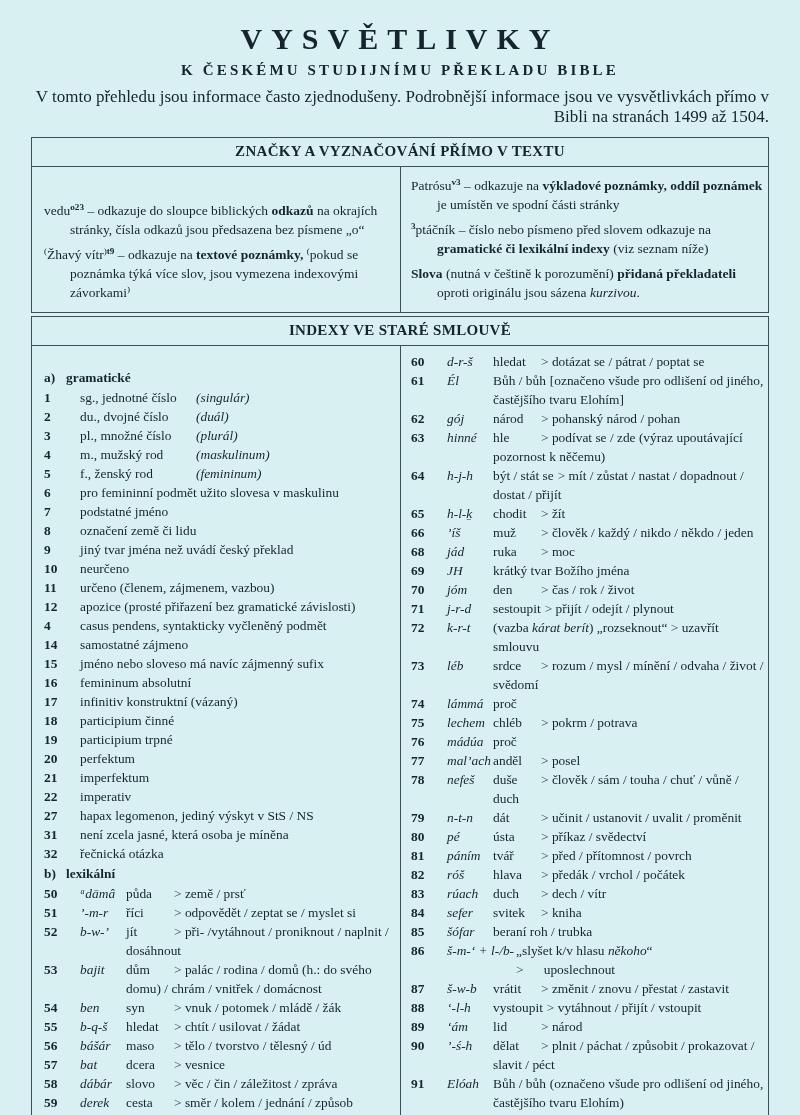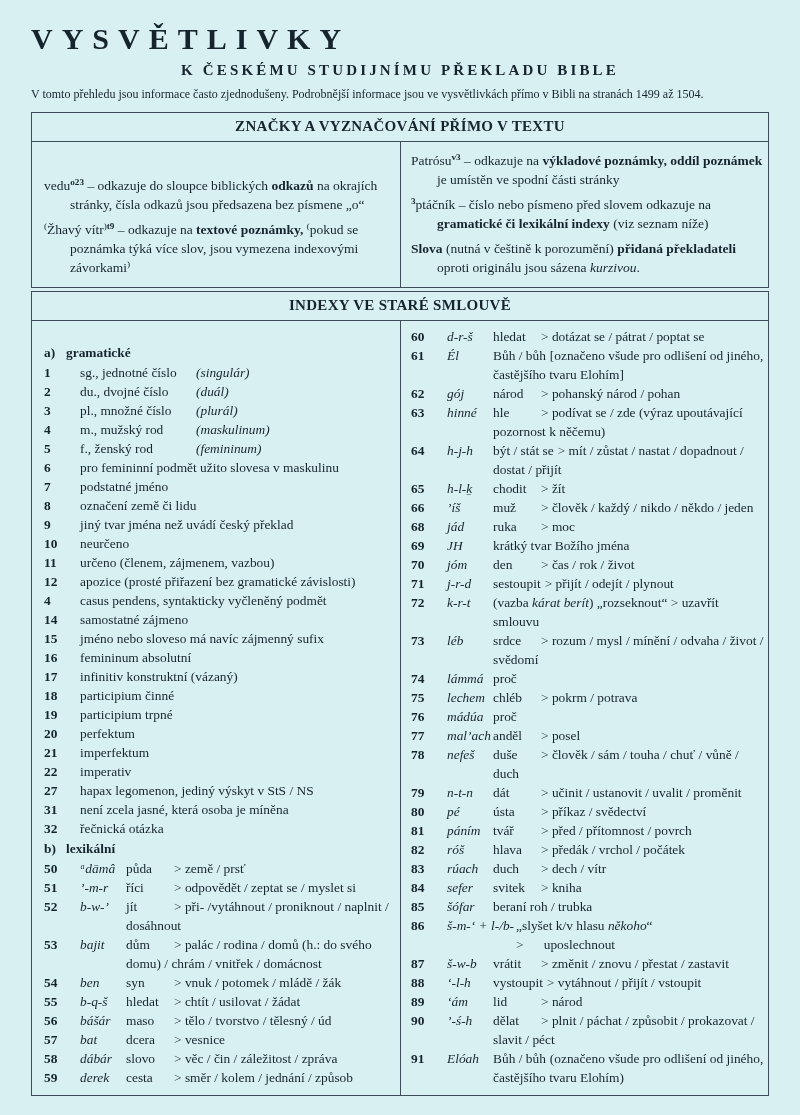--- a/index.html
+++ b/index.html
@@ -1,23 +1,23 @@
 <!DOCTYPE html>
 <html><head>
 <meta charset="utf-8">
 <style>
   html,body{margin:0;padding:0;background:#d8f0f1;}
   body{width:800px;height:1115px;box-sizing:border-box;
        font-family:"Liberation Serif","DejaVu Serif",serif;color:#16242e;}
   .page{padding:14px 31px 10px 31px;box-sizing:border-box;}
-  .title{ text-align:left;font-size:30px;font-weight:bold;letter-spacing:.30em;
+  .title{ text-align:center;font-size:30px;font-weight:bold;letter-spacing:.30em;
           margin:8px 0 6px 0;}
   .subtitle{text-align:center;font-size:15px;font-weight:bold;letter-spacing:.21em;
           margin:0 0 8px 0;}
-  .intro{text-align:left;font-size:12px;margin:0 0 10px 0;}
+  .intro{text-align:right;font-size:17px;margin:0 0 10px 0;}
   .box{border:1.5px solid #3e4e58;background:#d8f0f1;}
   .box + .box{margin-top:3px;}
   .box-header{text-align:center;font-weight:bold;font-size:15px;padding:5px 0 6px 0;
           border-bottom:1.5px solid #3e4e58;letter-spacing:.02em;}
   .cols{display:flex;align-items:flex-end;}
   .col{box-sizing:border-box;}
   .col-l{width:368px;padding:6px 10px 8px 12px;}
   .col-r{flex:1;border-left:1.5px solid #3e4e58;padding:6px 4px 8px 10px;}
   .para{font-size:13.5px;line-height:19px;margin:3px 0 6px 0;
         padding-left:26px;text-indent:-26px;}

